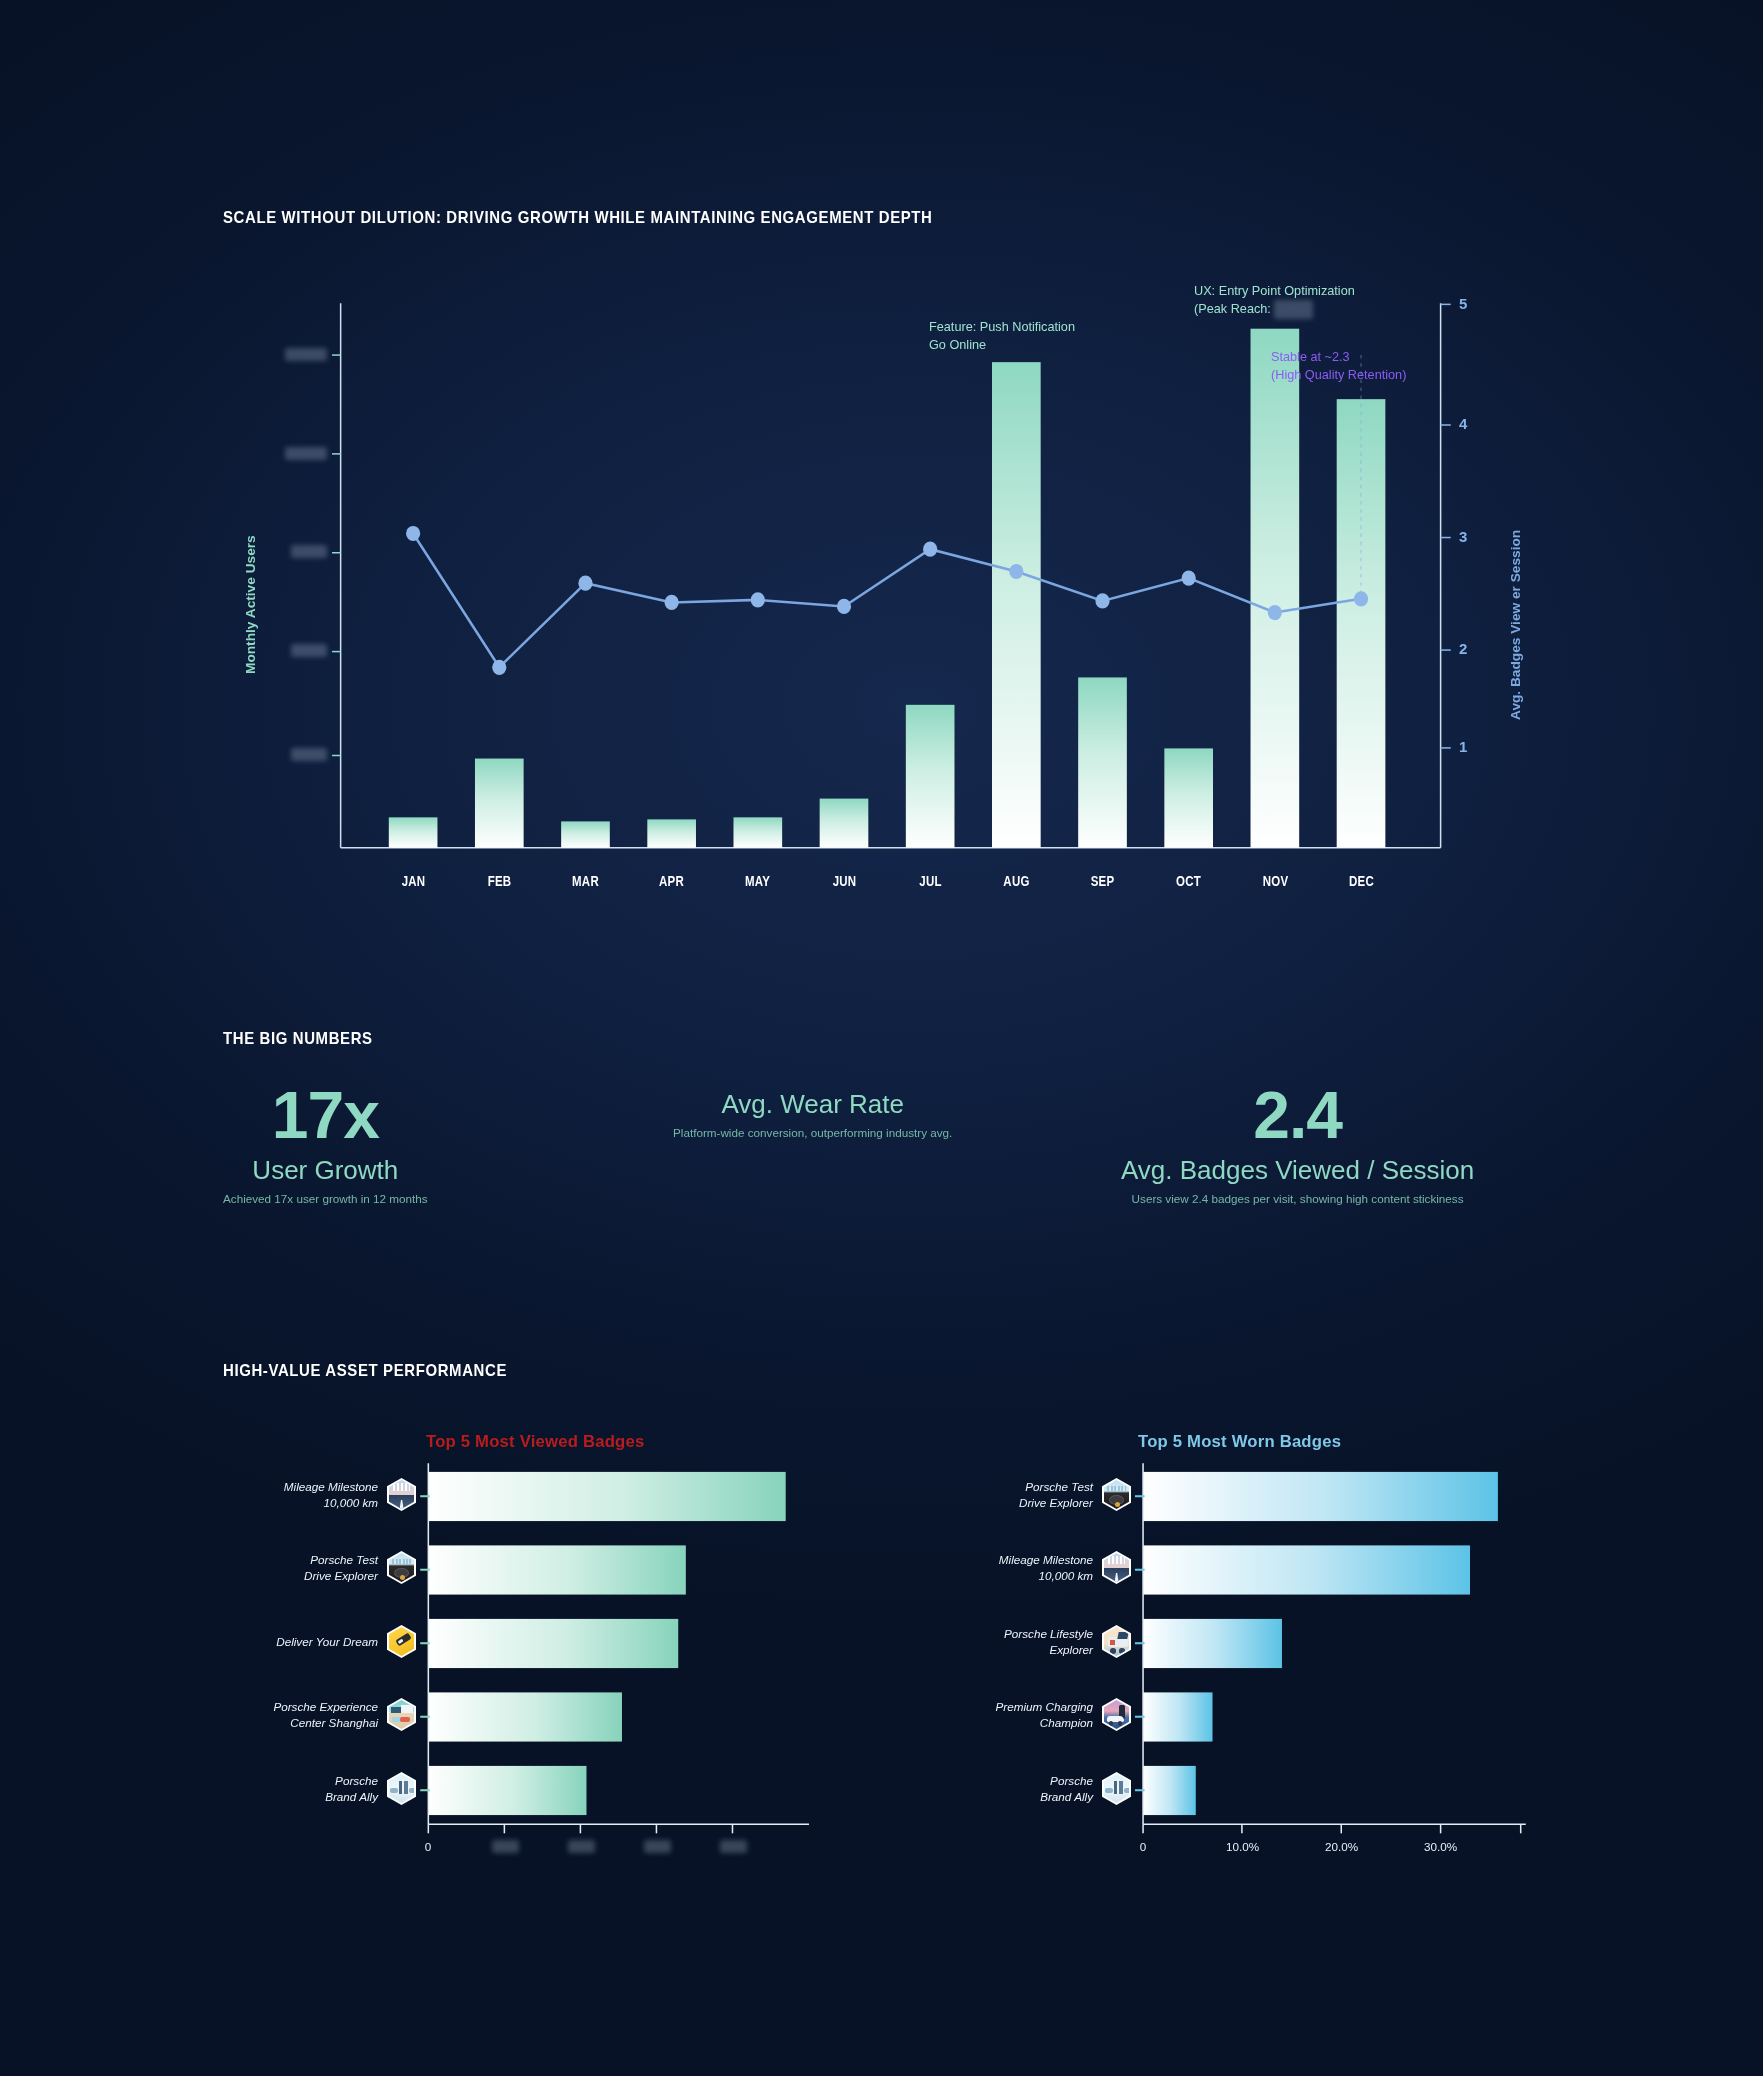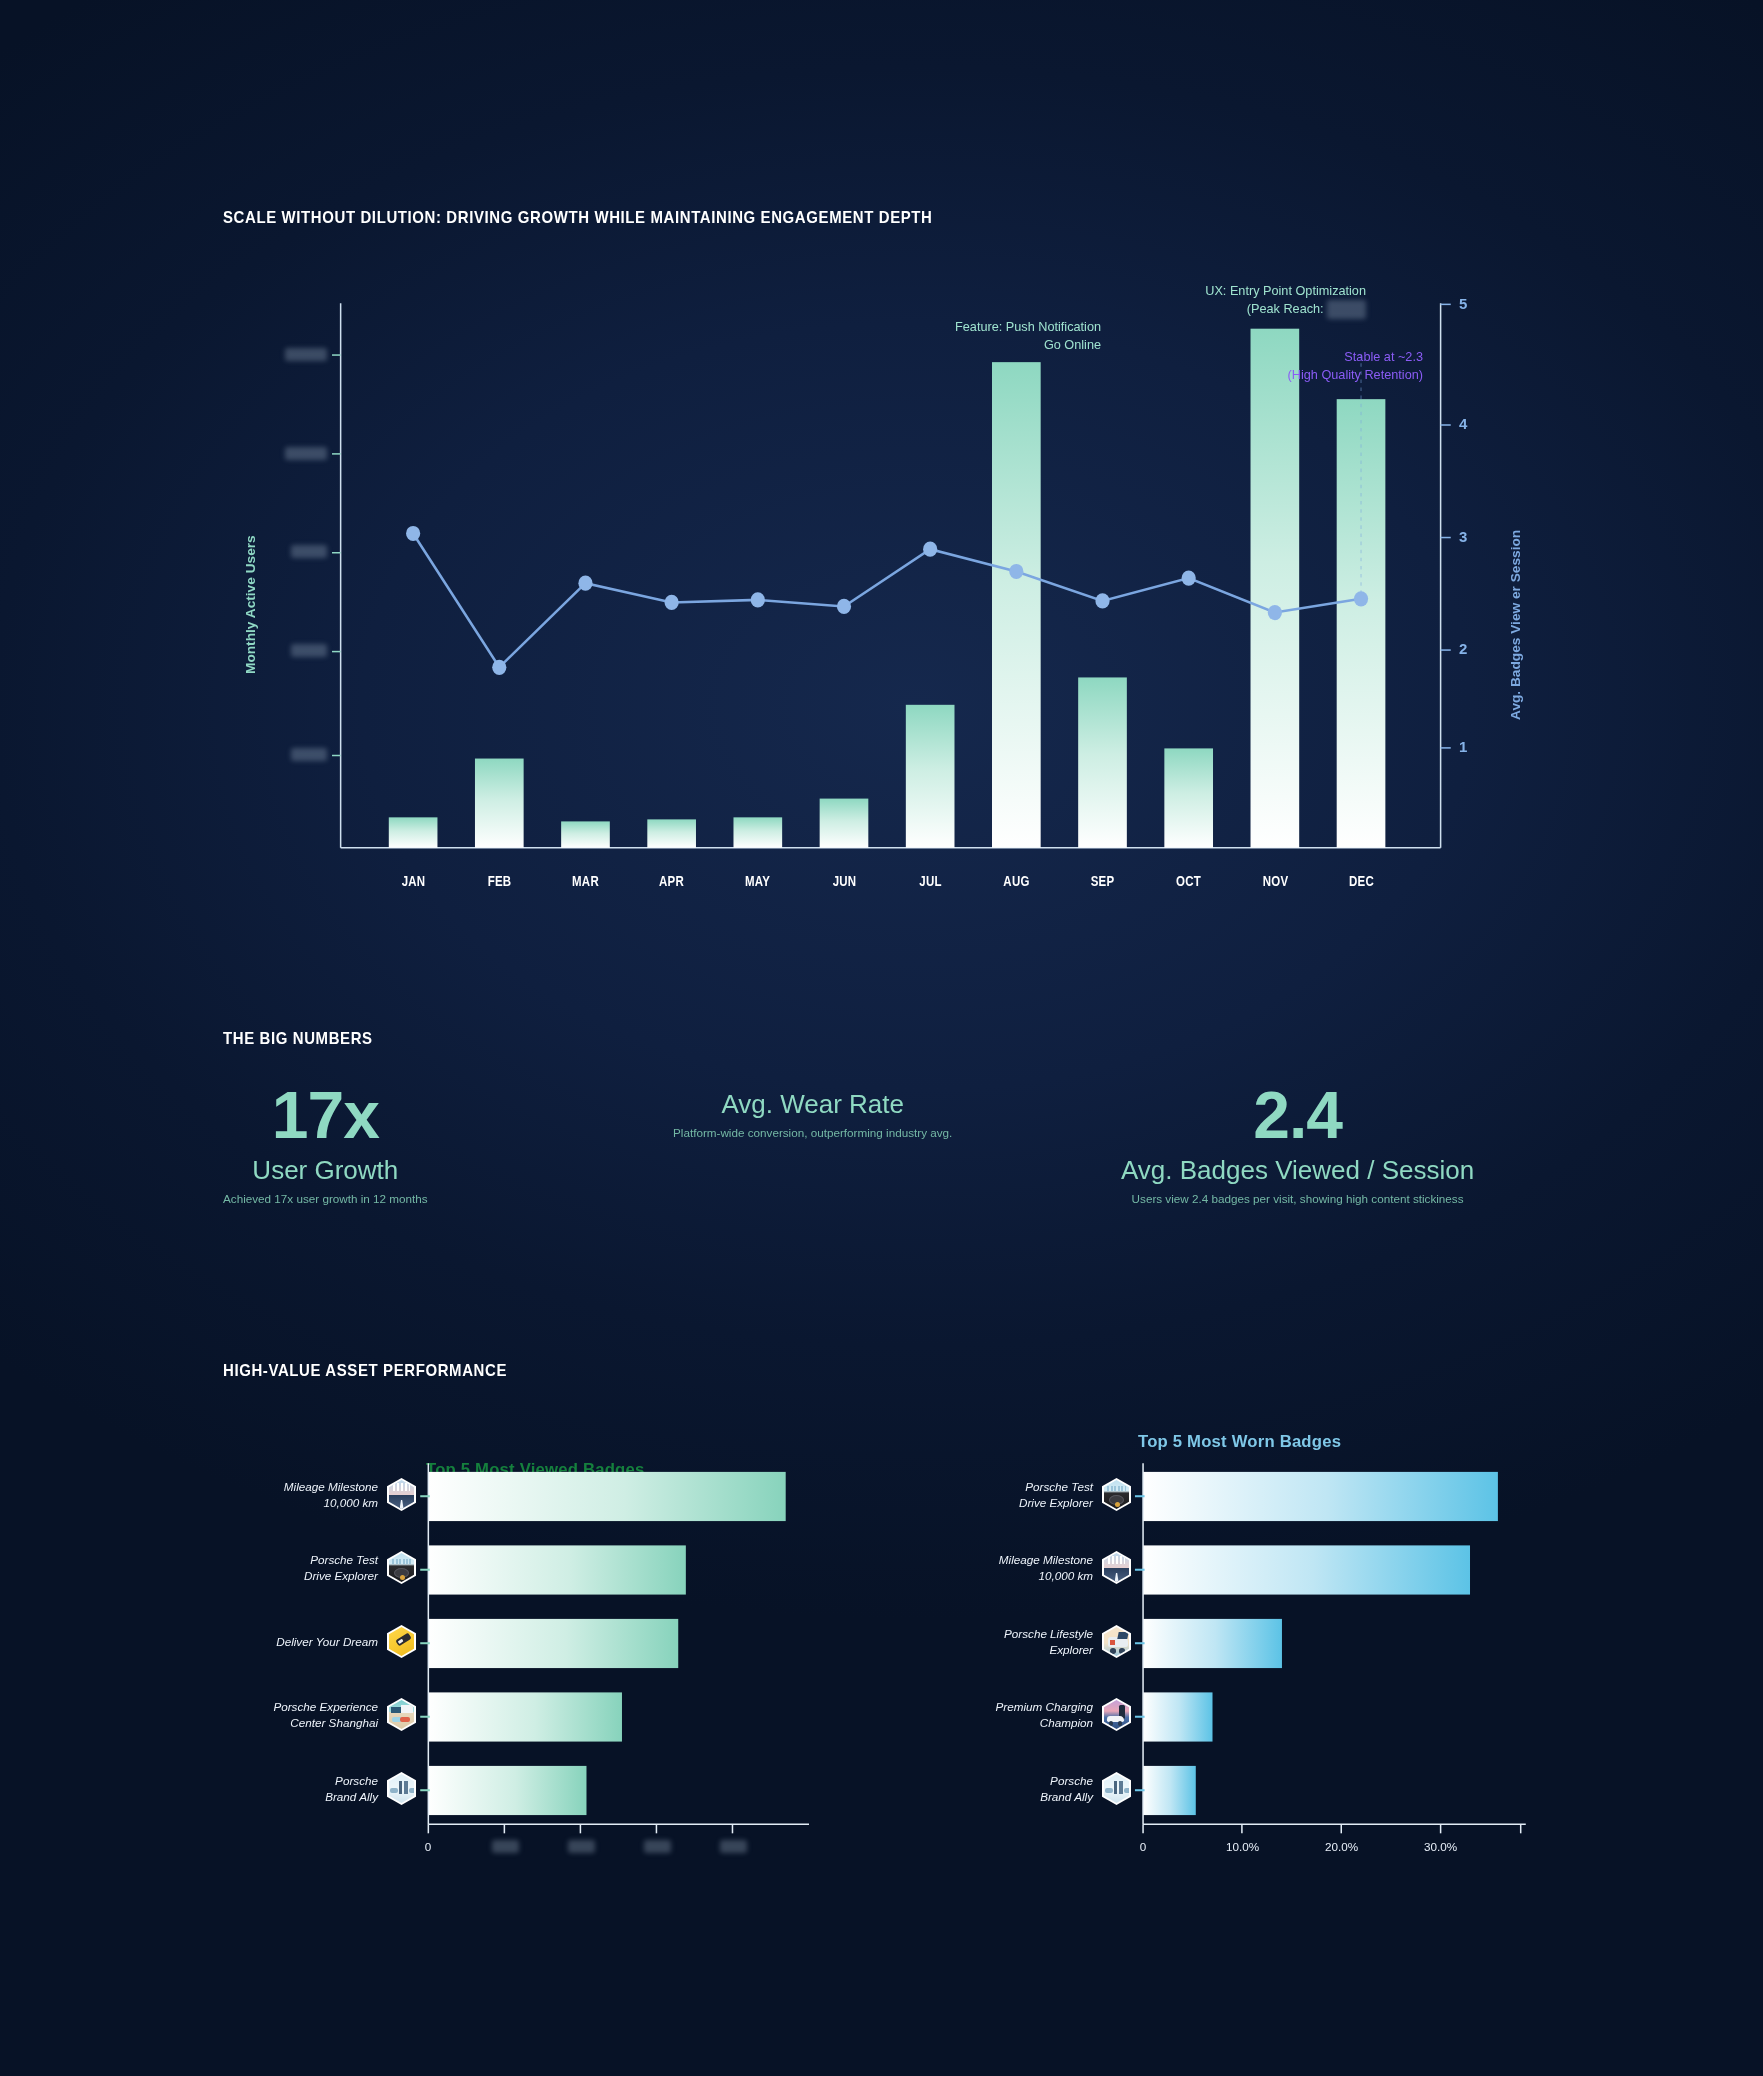--- a/index.html
+++ b/index.html
@@ -78,21 +78,21 @@
     color: #ffffff;
     text-align: center;
     width: 61px;
     letter-spacing: 0.3px;
     transform: scaleX(0.82);
   }
 
   .anno {
     position: absolute;
     font-size: 12.7px;
-    text-align: right;
+    text-align: left;
     line-height: 1.45;
     white-space: nowrap;
   }
   .anno.mint { color: #9fe3cf; }
   .anno.blue { color: #8b5cf6; }
 
   
   .kpi { position: absolute; text-align: center; }
   .kpi .big {
     font-size: 66px;
@@ -289,21 +289,21 @@
 
   <div class="kpi" style="left:1121px; top:1082px;">
     <div class="big">2.4</div>
     <div class="lab">Avg. Badges Viewed / Session</div>
     <div class="sub">Users view 2.4 badges per visit, showing high content stickiness</div>
   </div>
 
   <div class="sec-title" style="left:223px; top:1361px;">HIGH-VALUE ASSET PERFORMANCE</div>
 
   <div class="bcard" style="left:0; top:0;">
-    <div class="ctitle" style="left:426px; top:1432px; color:#15803d;margin-top:28px;">Top 5 Most Viewed Badges</div>
+    <div class="ctitle" style="left:426px; top:1432px; color:#b91c1c;">Top 5 Most Viewed Badges</div>
 
     <svg width="1763" height="2077" style="position:absolute; left:0; top:0; pointer-events:none;" viewBox="0 0 3478 4096">
       <defs>
         <linearGradient id="gMintH" x1="0" y1="0" x2="1" y2="0">
           <stop offset="0%" stop-color="#ffffff"></stop>
           <stop offset="55%" stop-color="#cfeee4"></stop>
           <stop offset="100%" stop-color="#87d3bc"></stop>
         </linearGradient>
       </defs>
       <rect x="845" y="2903" width="705" height="97" fill="url(#gMintH)"></rect>

